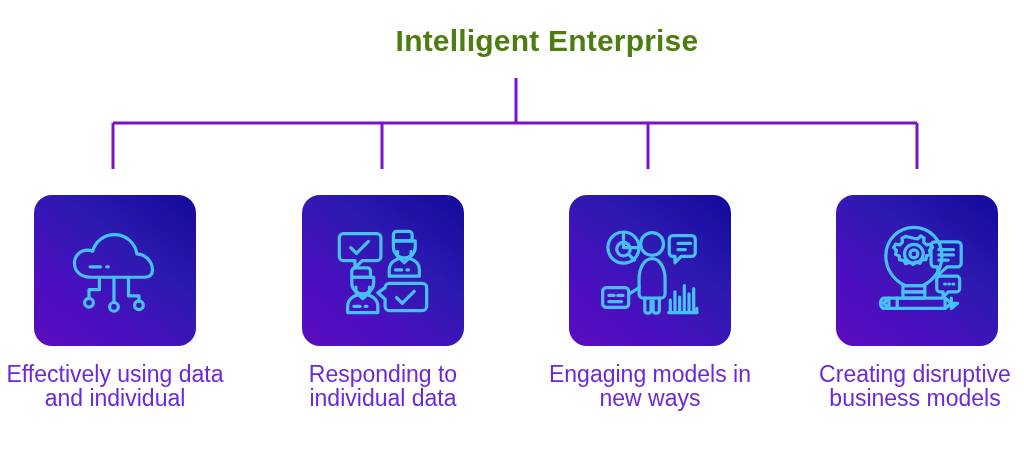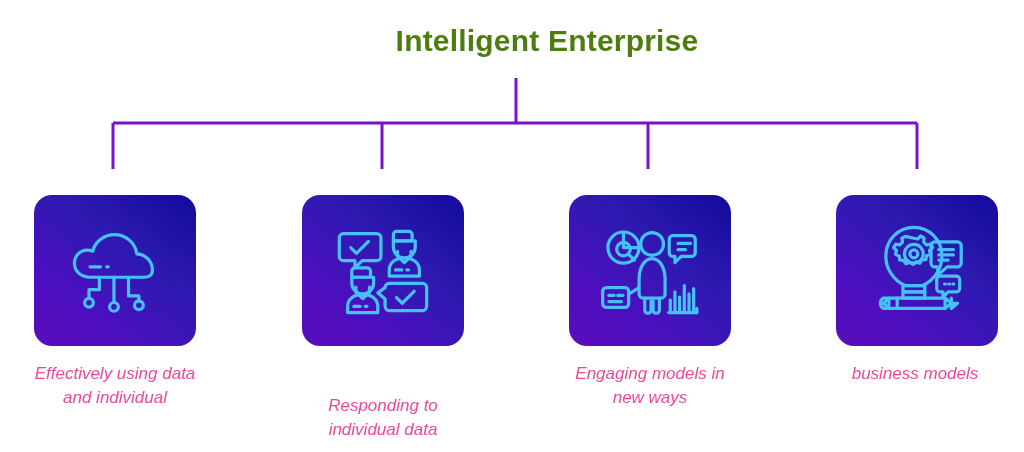--- a/index.html
+++ b/index.html
@@ -86,28 +86,27 @@
     left: 0;
     top: 362px;
     width: 1024px;
     height: 62px;
   }
   .caption {
     position: absolute;
     top: 0;
     width: 230px;
     text-align: center;
-    font-size: 17px;
+    font-size: 23px;
     line-height: 24px;
-    color: #ec4899;
+    color: #6d28d9;
     font-weight: normal;
-    font-style: italic;
   }
   .caption-0 { left: 0px; }
-  .caption-1 { left: 268px; margin-top: 32px; }
+  .caption-1 { left: 268px; }
   .caption-2 { left: 535px; }
   .caption-3 { left: 800px; }
   .caption .l2 { display: block; }
 </style>
 </head>
 <body>
 
 <div class="infographic">
 
   <div class="title">Intelligent Enterprise</div>
@@ -249,17 +248,18 @@
     </div>
     <div class="caption caption-1">
       <span>Responding to</span>
       <span class="l2">individual data</span>
     </div>
     <div class="caption caption-2">
       <span>Engaging models in</span>
       <span class="l2">new ways</span>
     </div>
     <div class="caption caption-3">
+      <span>Creating disruptive</span>
       <span class="l2">business models</span>
     </div>
   </div>
 
 </div>
 
 </body></html>

